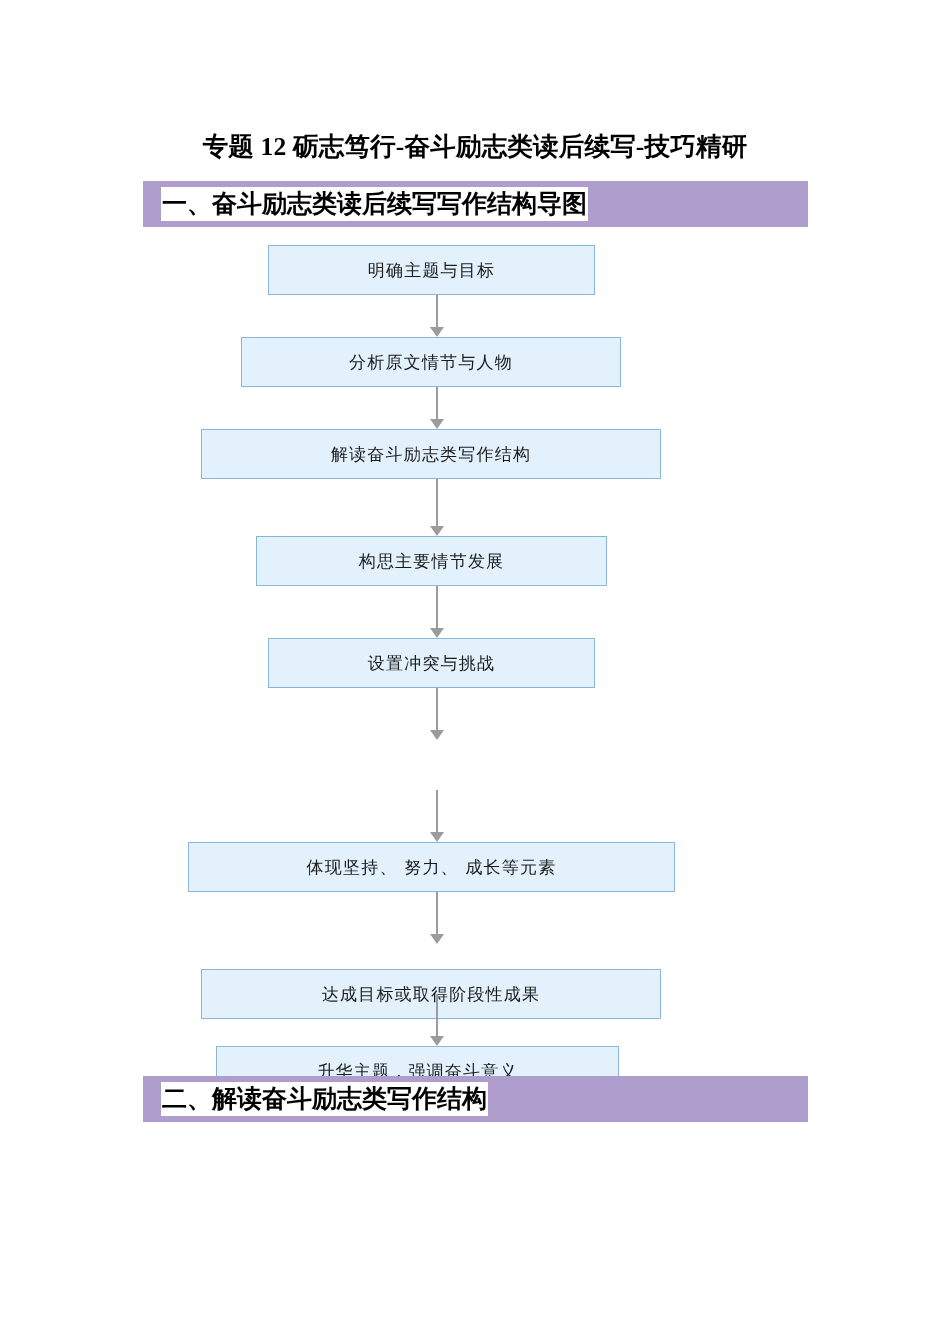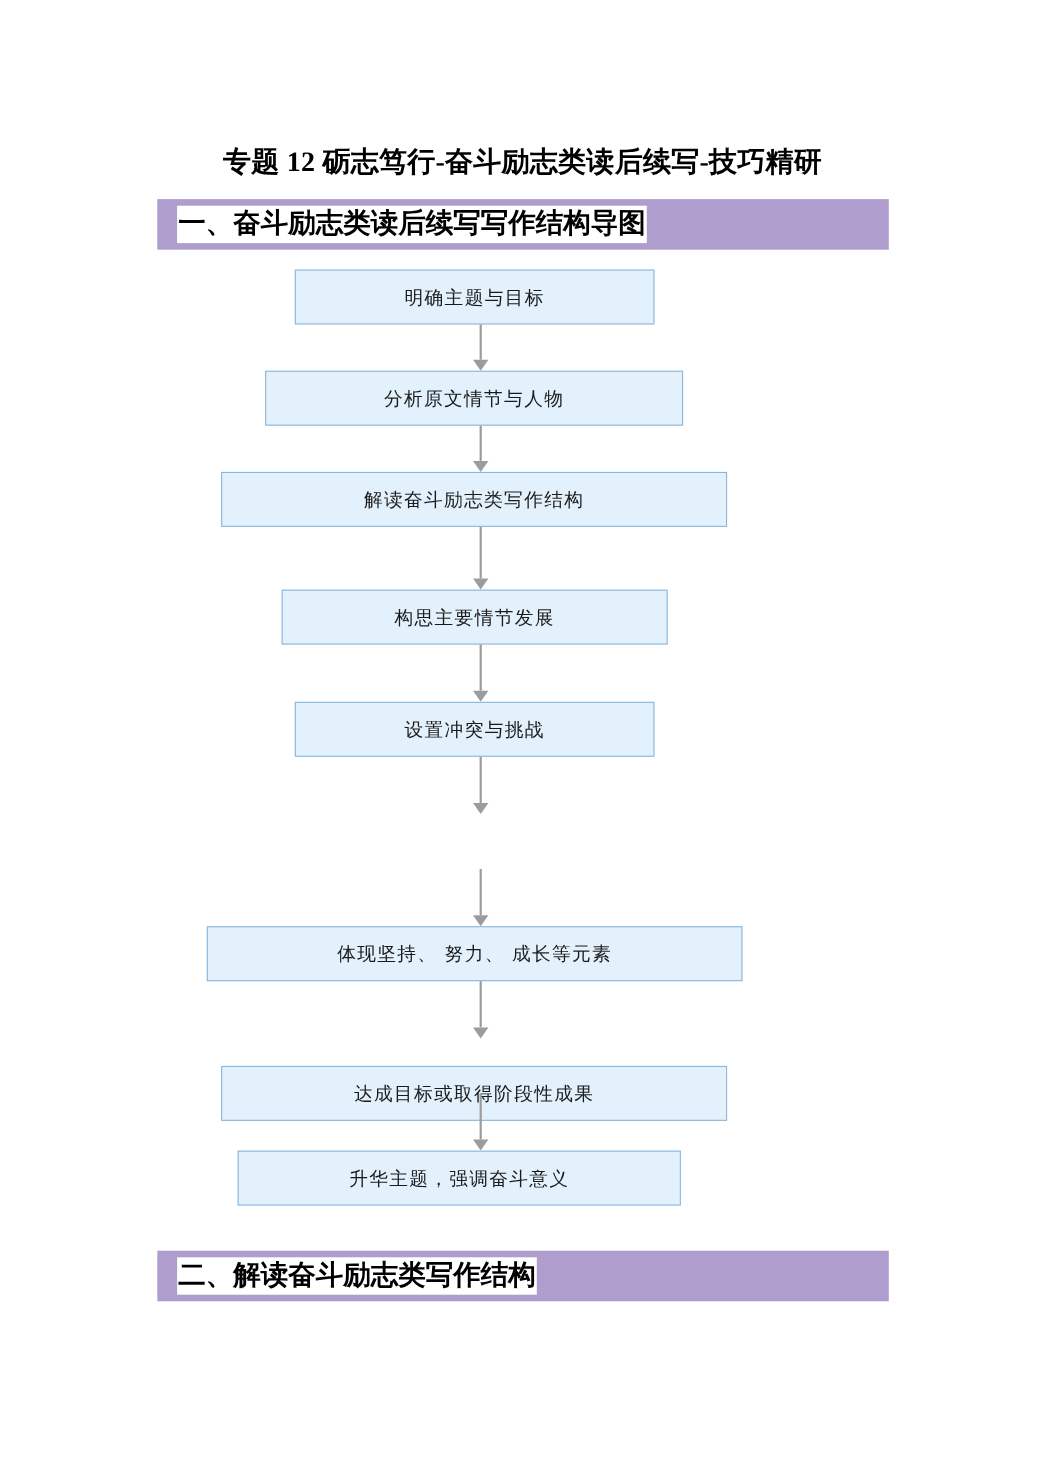--- a/index.html
+++ b/index.html
@@ -55,21 +55,21 @@
     font-size: 25px;
     font-weight: bold;
     line-height: 34px;
     height: 34px;
     padding: 0 1px;
     margin-left: 18px;
     white-space: nowrap;
     display: inline-block;
   }
   #section-1 { top: 181px; }
-  #section-2 { top: 1137px; }
+  #section-2 { top: 1076px; }
 
   
   .flow {
     position: absolute;
     left: 0;
     top: 236px;
     width: 950px;
     height: 880px;
   }
   .flow-node {

